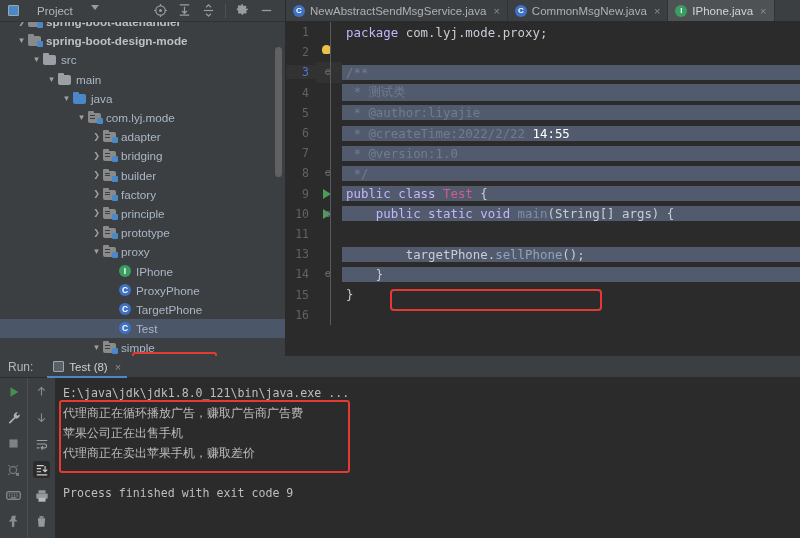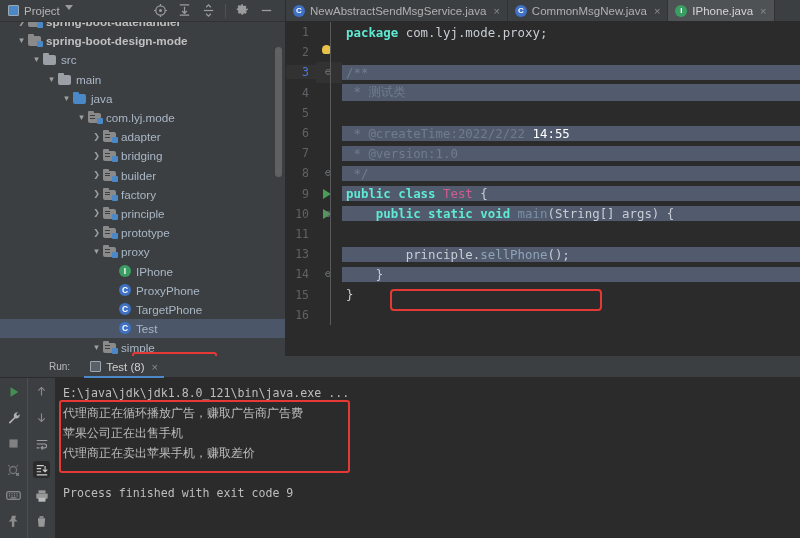--- a/index.html
+++ b/index.html
@@ -14,21 +14,21 @@
   
   #project-panel {
     position: absolute; left: 0; top: 0; width: 286px; height: 356px;
     background: #3c3f41; border-right: 1px solid #2b2b2b;
   }
   #project-header {
     height: 22px; background: #3c3f41;
     display: flex; align-items: center; padding: 0 4px;
     border-bottom: 1px solid #323232;
   }
-  .proj-title-wrap { display: flex; gap: 5px; padding-left: 4px; }
+  .proj-title-wrap { display: flex; gap: 18px; padding-left: 4px; }
   .proj-icon {
     width: 11px; height: 11px; background: #4a88c7;
     border: 1px solid #9aa7b0; border-radius: 1px;
   }
   .proj-label { color: #b5b5b5; font-size: 11.5px; }
   .caret-down {
     width: 0; height: 0; border-left: 4px solid transparent;
     border-right: 4px solid transparent; border-top: 5px solid #9b9b9b;
   }
   #project-toolbar {
@@ -131,21 +131,21 @@
     font-family:"DejaVu Sans Mono", monospace; font-size:12.4px; white-space:pre;
   }
   .lnum {
     width:30px; flex:0 0 30px; text-align:right; padding-right:7px;
     color:#606366; font-size:11.5px; font-family:"DejaVu Sans Mono", monospace;
   }
   .lnum.cur { color:#4a7ad6; }
   .gutter { width:26px; flex:0 0 26px; position:relative; height:100%; }
   .codetext { flex:1; padding-left:4px; position:relative; }
   .sel-bg { background:#525b6e; }
-  .kw2 { color:#5eead4; font-weight:bold;margin-top:16px;}
+  .kw2 { color:#c4b5fd; font-weight:normal;margin-top:16px;}
   .pink { color:#cf5d8e; }
   .cls-t { color:#62b5ce; }
   .plain { color:#c8cdd4; }
   .cmt { color:#707d8e; }
   .cmt-dim { color:#ffffff; }
   .mth { color:#7a8fa8; }
   .mthd { color:#8fa4b8; }
 
   .runarrow {
     position:absolute; left:7px; top:50%; transform:translateY(-50%);
@@ -167,21 +167,21 @@
     position:absolute; left:104px; top:267px; width:212px; height:22px;
     border:2.5px solid #e53935; border-radius:4px; pointer-events:none; z-index:5;
   }
 
   
   #run-panel { position:absolute; left:0; top:356px; right:0; bottom:0; background:#3c3f41; }
   #run-tabbar {
     height:22px; display:flex; align-items:center; background:#3c3f41;
     border-bottom:1px solid #2b2b2b; padding-left:8px;
   }
-  #run-label { color:#b8b8b8; font-size:10px; margin-right:14px;margin-left:41px; }
+  #run-label { color:#b8b8b8; font-size:12px; margin-right:14px; }
   #run-tab {
     display:flex; align-items:center; gap:5px; height:22px; position:relative;
     font-size:11.5px; color:#cfcfcf; padding:0 6px;
   }
   #run-tab::after {
     content:""; position:absolute; left:0; right:0; bottom:0; height:2px; background:#4a88c7;
   }
   .runtab-icon { width:11px; height:11px; border:1px solid #9aa7b0; background:#5b6066; border-radius:1px;}
   #run-body { position:absolute; top:22px; left:0; right:0; bottom:0; display:flex; background:#4d7c0f; }
   .run-side {
@@ -424,28 +424,28 @@
           <span>IPhone.java</span>
           <span class="tclose">×</span>
         </div>
       </div>
     <div id="code-wrap">
       <div id="code-lines">
           <div class="code-line"><span class="lnum">1</span><span class="gutter"><span class="vline"></span></span><span class="codetext"><span class="kw2">package </span><span class="plain">com.lyj.mode.proxy;</span></span></div>
           <div class="code-line"><span class="lnum">2</span><span class="gutter"><span class="bulb"></span><span class="vline"></span></span><span class="codetext"></span></div>
           <div class="code-line"><span class="lnum cur" style="background: rgb(50, 50, 50);">3</span><span class="gutter" style="background: rgb(50, 50, 50);"><span class="fold">⊖</span><span class="vline"></span></span><span class="codetext sel-bg"><span class="cmt">/**</span></span></div>
           <div class="code-line"><span class="lnum">4</span><span class="gutter"><span class="vline"></span></span><span class="codetext sel-bg"><span class="cmt"> * 测试类</span></span></div>
-          <div class="code-line"><span class="lnum">5</span><span class="gutter"><span class="vline"></span></span></div>
+          <div class="code-line"><span class="lnum">5</span><span class="gutter"><span class="vline"></span></span><span class="codetext sel-bg"><span class="cmt"> * @author:liyajie</span></span></div>
           <div class="code-line"><span class="lnum">6</span><span class="gutter"><span class="vline"></span></span><span class="codetext sel-bg"><span class="cmt"> * @createTime:2022/2/22 </span><span class="cmt-dim">14:55</span></span></div>
           <div class="code-line"><span class="lnum">7</span><span class="gutter"><span class="vline"></span></span><span class="codetext sel-bg"><span class="cmt"> * @version:1.0</span></span></div>
           <div class="code-line"><span class="lnum">8</span><span class="gutter"><span class="fold">⊖</span><span class="vline"></span></span><span class="codetext sel-bg"><span class="cmt"> */</span></span></div>
           <div class="code-line"><span class="lnum">9</span><span class="gutter"><span class="runarrow"></span><span class="vline"></span></span><span class="codetext sel-bg"><span class="kw2">public class </span><span class="pink">Test </span><span class="plain">{</span></span></div>
           <div class="code-line"><span class="lnum">10</span><span class="gutter"><span class="runarrow"></span><span class="fold">⊖</span><span class="vline"></span></span><span class="codetext sel-bg"><span class="kw2">    public static void </span><span class="mth">main</span><span class="plain">(String[] args) {</span></span></div>
           <div class="code-line"><span class="lnum">11</span><span class="gutter"><span class="vline"></span></span></div>
-          <div class="code-line"><span class="lnum">13</span><span class="gutter"><span class="vline"></span></span><span class="codetext sel-bg"><span class="plain">        principle.</span><span class="mthd">sellPhone</span><span class="plain">();</span></span></div>
+          <div class="code-line"><span class="lnum">13</span><span class="gutter"><span class="vline"></span></span><span class="codetext sel-bg"><span class="plain">        targetPhone.</span><span class="mthd">sellPhone</span><span class="plain">();</span></span></div>
           <div class="code-line"><span class="lnum">14</span><span class="gutter"><span class="fold">⊖</span><span class="vline"></span></span><span class="codetext sel-bg"><span class="plain">    }</span></span></div>
           <div class="code-line"><span class="lnum">15</span><span class="gutter"><span class="vline"></span></span><span class="codetext"><span class="plain">}</span></span></div>
           <div class="code-line"><span class="lnum">16</span><span class="gutter"><span class="vline"></span></span><span class="codetext"></span></div>
         </div>
       <div id="code-redbox"></div>
     </div>
   </div>
 
   <div id="run-panel">
     <div id="run-tabbar">

